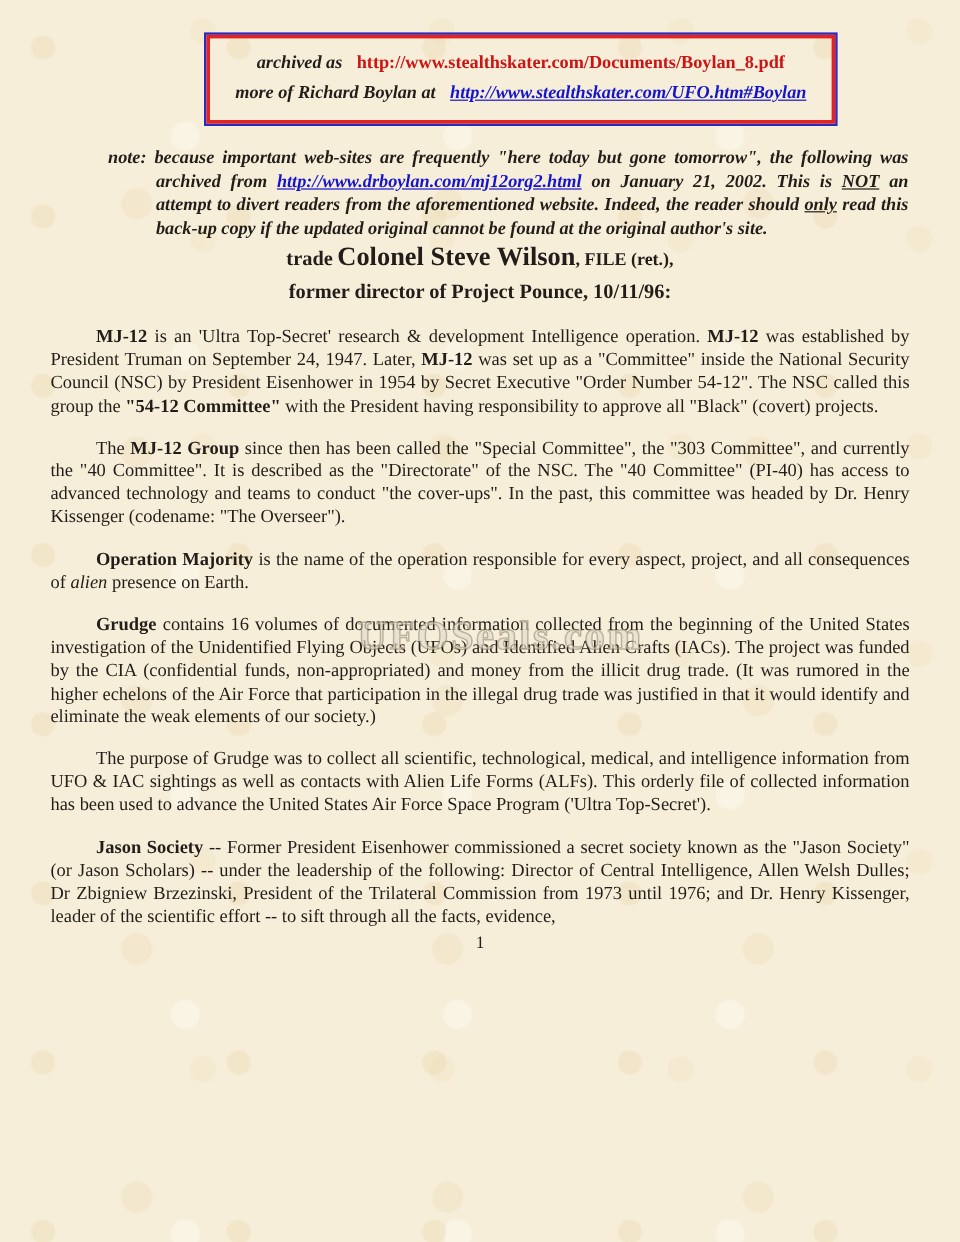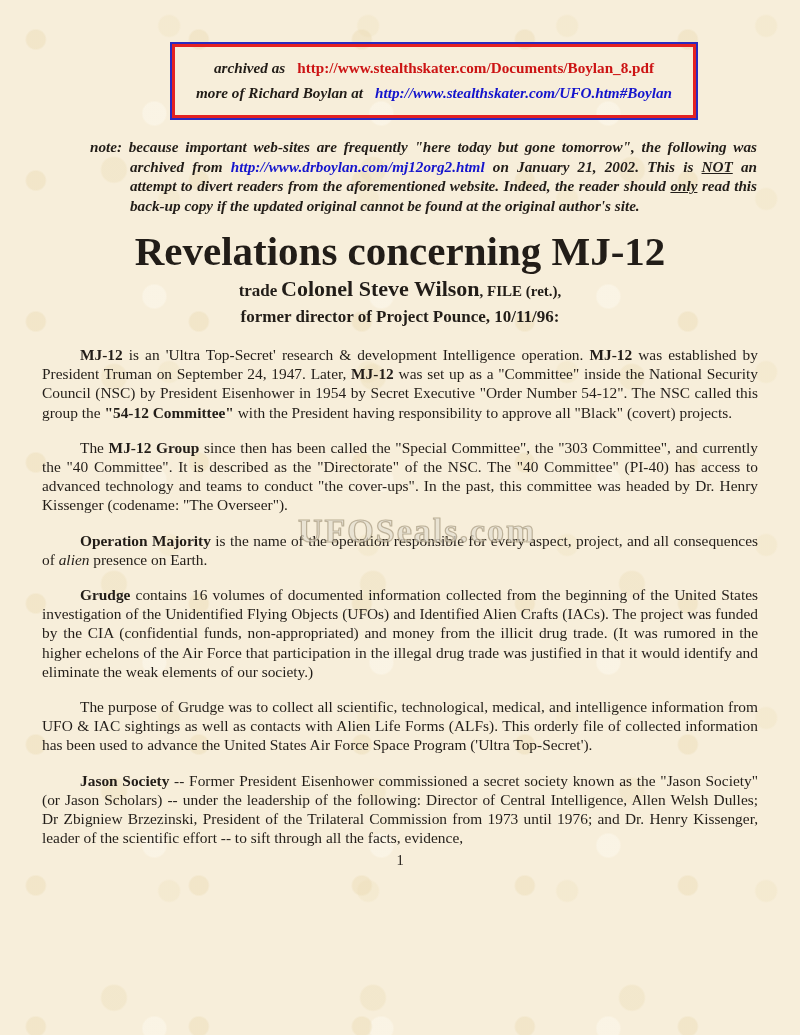--- a/index.html
+++ b/index.html
@@ -10,21 +10,21 @@
     --box-red:#e32222;
     --box-blue:#2a2ac0;
     --navy:#00008b;
   }
   html,body{margin:0;padding:0;background:#ffffff;}
   .page{
     position:relative;
     width:800px;height:1035px;
     overflow:hidden;
     box-sizing:border-box;
-    padding-top:42px;
+    padding-top:27px;
     background-color:var(--page-bg);
     background-image:
       radial-gradient(circle at 22% 28%, rgba(235,219,180,0.45) 0 9px, transparent 11px),
       radial-gradient(circle at 68% 62%, rgba(253,249,238,0.55) 0 11px, transparent 13px),
       radial-gradient(circle at 44% 82%, rgba(236,221,184,0.40) 0 12px, transparent 14px),
       radial-gradient(circle at 85% 15%, rgba(240,227,193,0.40) 0 10px, transparent 12px);
     background-size:163px 141px, 227px 183px, 259px 207px, 199px 173px;
     font-family:"Liberation Serif","DejaVu Serif",serif;
     color:var(--ink);
   }
@@ -41,21 +41,21 @@
     padding:7px 6px 9px;
     text-align:center;
   }
   .archive-line{
     font-weight:bold;font-style:italic;
     font-size:15.2px;line-height:23px;margin:2px 0;
     white-space:nowrap;
   }
   .archive-prefix{margin-right:12px;}
   .red-link{color:var(--red);font-style:normal;text-decoration:none;cursor:pointer;}
-  .blue-link{color:var(--blue);cursor:pointer;}
+  .blue-link{color:var(--blue);text-decoration:underline;cursor:pointer;}
 
   
   .note{
     margin:17px 43px 0 90px;
     padding-left:40px;text-indent:-40px;
     font-weight:bold;font-style:italic;
     font-size:15.2px;line-height:19.5px;
     text-align:justify;
   }
   .u{text-decoration:underline;}
@@ -108,21 +108,20 @@
         <span class="archive-prefix">archived as</span><a class="red-link">http://www.stealthskater.com/Documents/Boylan_8.pdf</a>
       </div>
       <div class="archive-line">
         <span class="archive-prefix">more of Richard Boylan at</span><a class="blue-link">http://www.stealthskater.com/UFO.htm#Boylan</a>
       </div>
     </div>
   </div>
 
   <p class="note"><span>note: because important web-sites are frequently "here today but gone tomorrow", the following was archived from </span><a class="blue-link">http://www.drboylan.com/mj12org2.html</a><span>  on January 21, 2002.  This is </span><span class="u">NOT</span><span> an attempt to divert readers from the aforementioned website.  Indeed, the reader should </span><span class="u">only</span><span> read this back-up copy if the updated original cannot be found at the original author's site.</span></p>
 
-  <h1 class="title">Revelations concerning MJ-12</h1>
 
   <div class="subtitle1">
     <span class="sub-from">trade</span>
     <span class="sub-name">Colonel Steve Wilson</span><span class="sub-rank">, FILE (ret.),</span>
   </div>
   <div class="subtitle2">former director of Project Pounce, 10/11/96:</div>
 
   <p class="body-para first-para"><span style="font-weight: bold;">MJ-12</span><span> is an 'Ultra Top-Secret' research &amp; development Intelligence operation.  </span><span style="font-weight: bold;">MJ-12</span><span> was established by President Truman on September 24, 1947.  Later, </span><span style="font-weight: bold;">MJ-12</span><span> was set up as a "Committee" inside the National Security Council (NSC) by President Eisenhower in 1954 by Secret Executive "Order Number 54-12".  The NSC called this group the </span><span style="font-weight: bold;">"54-12 Committee"</span><span> with the President having responsibility to approve all "Black" (covert) projects.</span></p>
   <p class="body-para"><span>The </span><span style="font-weight: bold;">MJ-12 Group</span><span> since then has been called the "Special Committee", the "303 Committee", and currently the "40 Committee".  It is described as the "Directorate" of the NSC.  The "40 Committee" (PI-40) has access to advanced technology and teams to conduct "the cover-ups".  In the past, this committee was headed by Dr. Henry Kissenger (codename: "The Overseer").</span></p>
 

